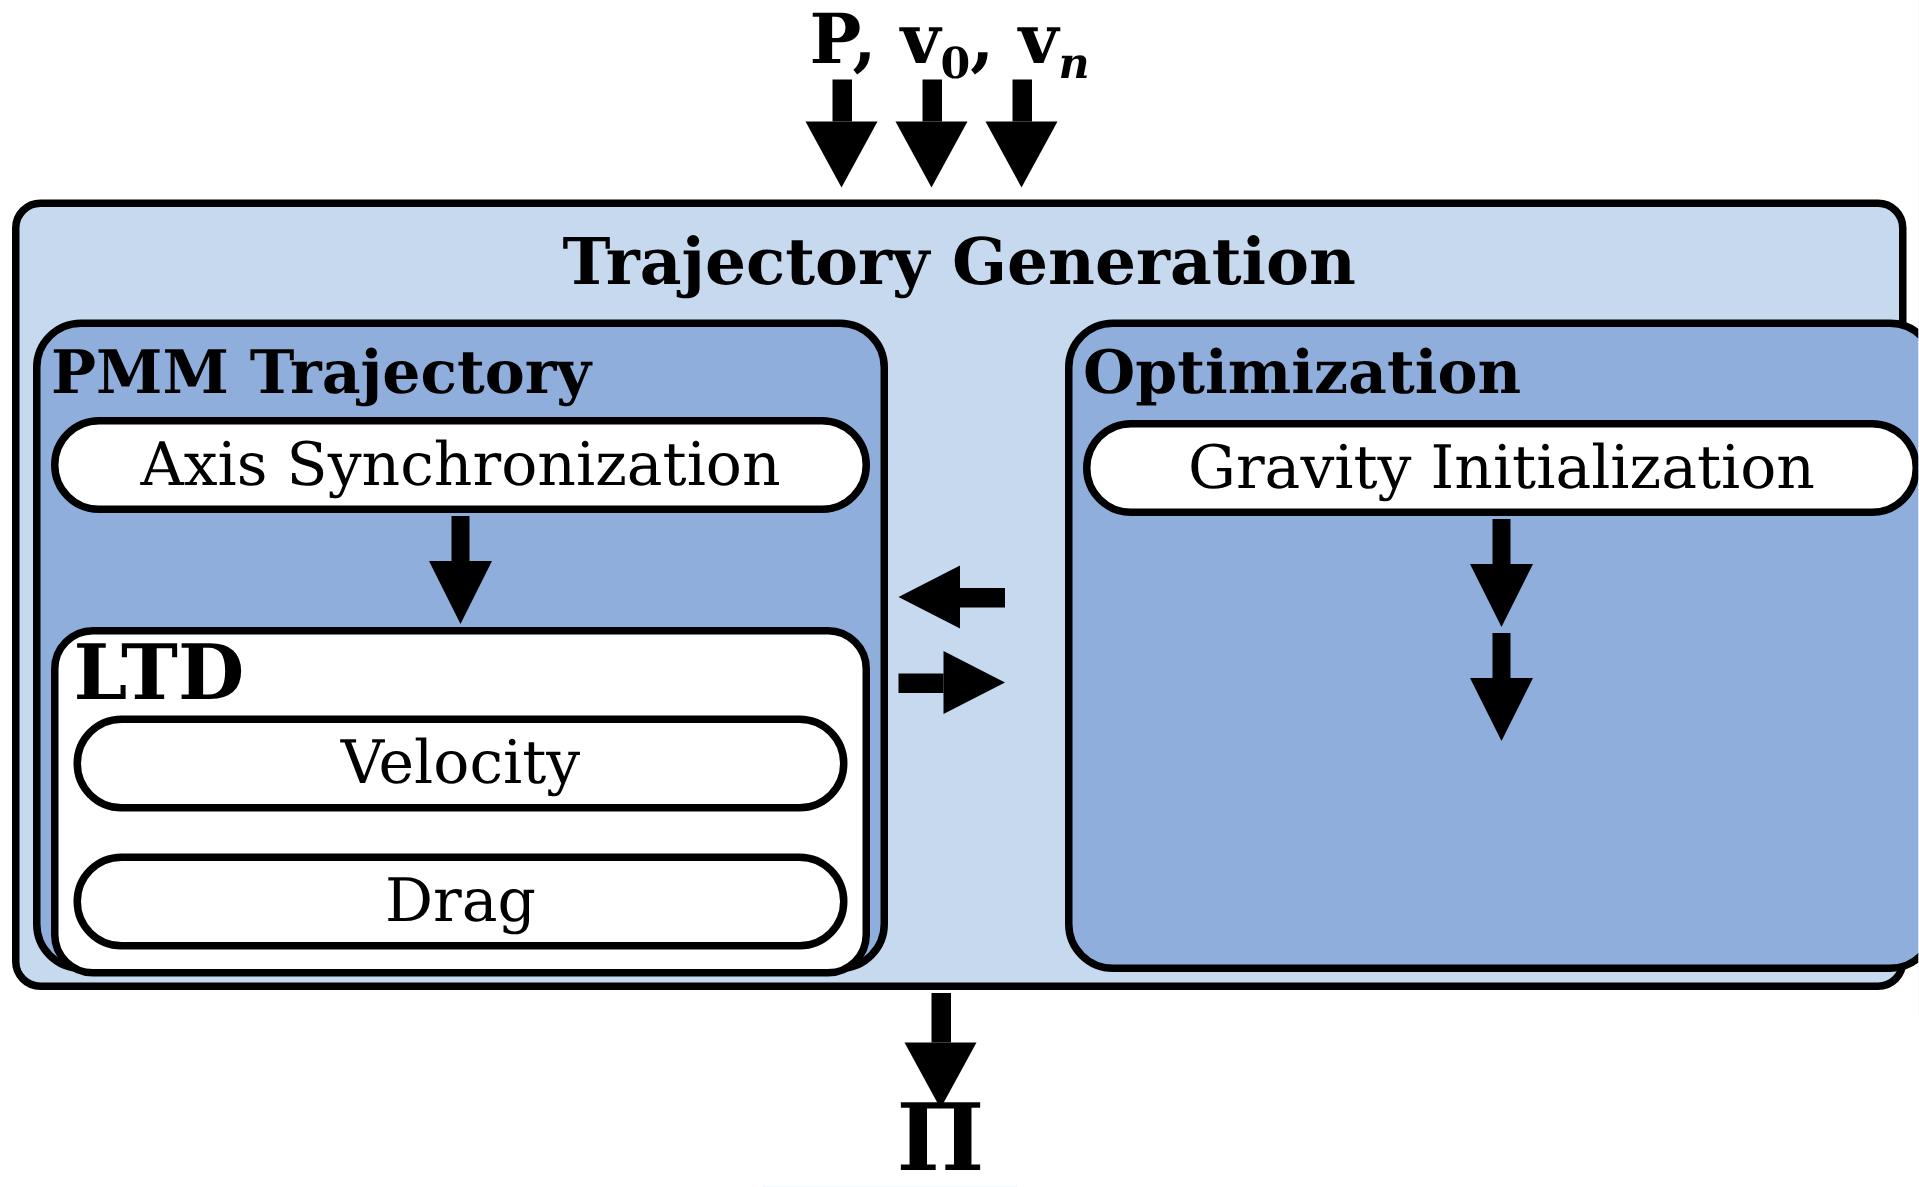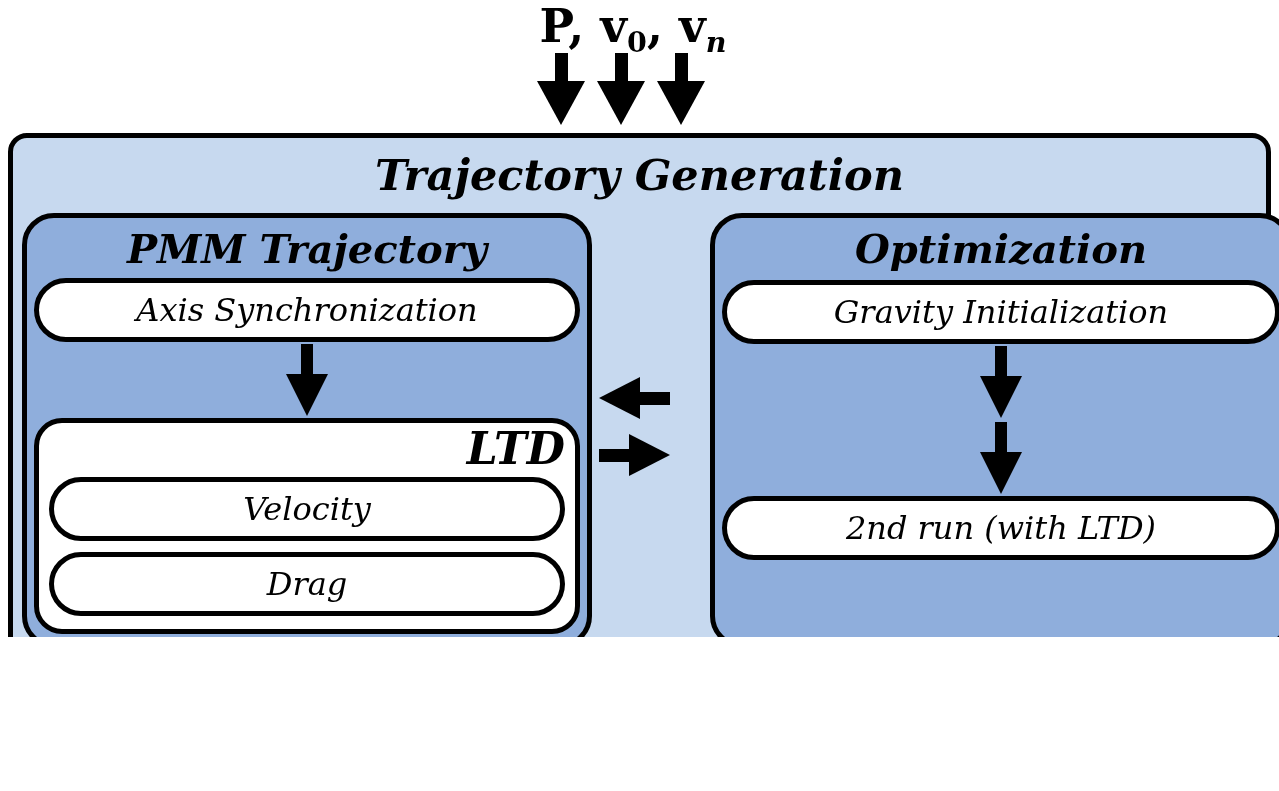--- a/index.html
+++ b/index.html
@@ -9,21 +9,21 @@
     --line: #000000;
     --page-bg: #FFFFFF;
   }
   * { margin: 0; padding: 0; box-sizing: border-box; }
   html, body { background: var(--page-bg); }
   body { font-family: "DejaVu Serif", "Liberation Serif", serif; color: var(--line); }
 
   .stage {
     position: relative;
     width: 1279px;
-    height: 637px;
+    height: 791px;
     background: var(--page-bg);
     overflow: hidden;
   }
 
   
   .formula {
     position: absolute;
     left: 433px; top: 0px; width: 400px; height: 56px;
     text-align: center;
     font-size: 46px;
@@ -69,21 +69,20 @@
   }
 
   
   .outer-box {
     position: absolute;
     left: 8px; top: 133px;
     width: 1263px; height: 527px;
     background: var(--outer-bg);
     border: 5px solid var(--line);
     border-radius: 19px;
-    font-style: italic;
   }
   .outer-title {
     margin-top: 9px;
     text-align: center;
     font-size: 43px;
     font-weight: bold;
     line-height: 56px;
   }
 
   
@@ -94,35 +93,35 @@
     background: var(--panel-bg);
     border: 5px solid var(--line);
     border-radius: 32px;
     display: flex;
     flex-direction: column;
     padding: 2px 7px 10px 7px;
   }
   .panel.left  { left: 9px;  width: 570px; }
   .panel.right { left: 697px; width: 582px; }
   .panel-title {
-    text-align: center;
+    text-align: left;
     font-size: 40px;
     font-weight: bold;
     line-height: 58px;
     height: 60px;
   }
   .pill {
     height: 64px;
     background: var(--pill-bg);
     border: 5px solid var(--line);
     border-radius: 32px;
     display: flex;
     align-items: center;
     justify-content: center;
-    font-size: 32px;
+    font-size: 40px;
     white-space: nowrap;
     flex: none;
   }
   .flow-gap {
     height: 76px;
     display: flex;
     align-items: center;
     justify-content: center;
     flex: none;
   }
@@ -131,28 +130,28 @@
   .ltd-box {
     background: var(--pill-bg);
     border: 5px solid var(--line);
     border-radius: 28px;
     padding: 0 10px 13px 10px;
     display: flex;
     flex-direction: column;
     flex: none;
   }
   .ltd-title {
-    text-align: right;
-    font-size: 44px;
+    text-align: left;
+    font-size: 51px;
     font-weight: bold;
     line-height: 52px;
     height: 54px;
   }
   .ltd-box .pill { margin-top: 0; }
-  .ltd-box .pill + .pill { margin-top: 11px; }
+  .ltd-box .pill + .pill { margin-top: 28px; }
 
   
   .mid-arrow-left  { position: absolute; left: 599px; top: 377px; }
   .mid-arrow-right { position: absolute; left: 599px; top: 434px; }
 
   
   .bottom-arrow { position: absolute; left: 603px; top: 662px; }
   .bottom-arrow .tail { height: 33px; }
   .output-symbol {
     position: absolute;
@@ -212,21 +211,20 @@
           <div class="tail"></div>
           <div class="head"></div>
         </div>
       </div>
       <div class="flow-gap">
         <div class="arr-v sm">
           <div class="tail"></div>
           <div class="head"></div>
         </div>
       </div>
-      <div class="pill">2nd run (with LTD)</div>
     </div>
   </div>
 
   <div class="arr-h left mid-arrow-left">
     <div class="head"></div>
     <div class="tail"></div>
   </div>
   <div class="arr-h right mid-arrow-right">
     <div class="tail"></div>
     <div class="head"></div>

